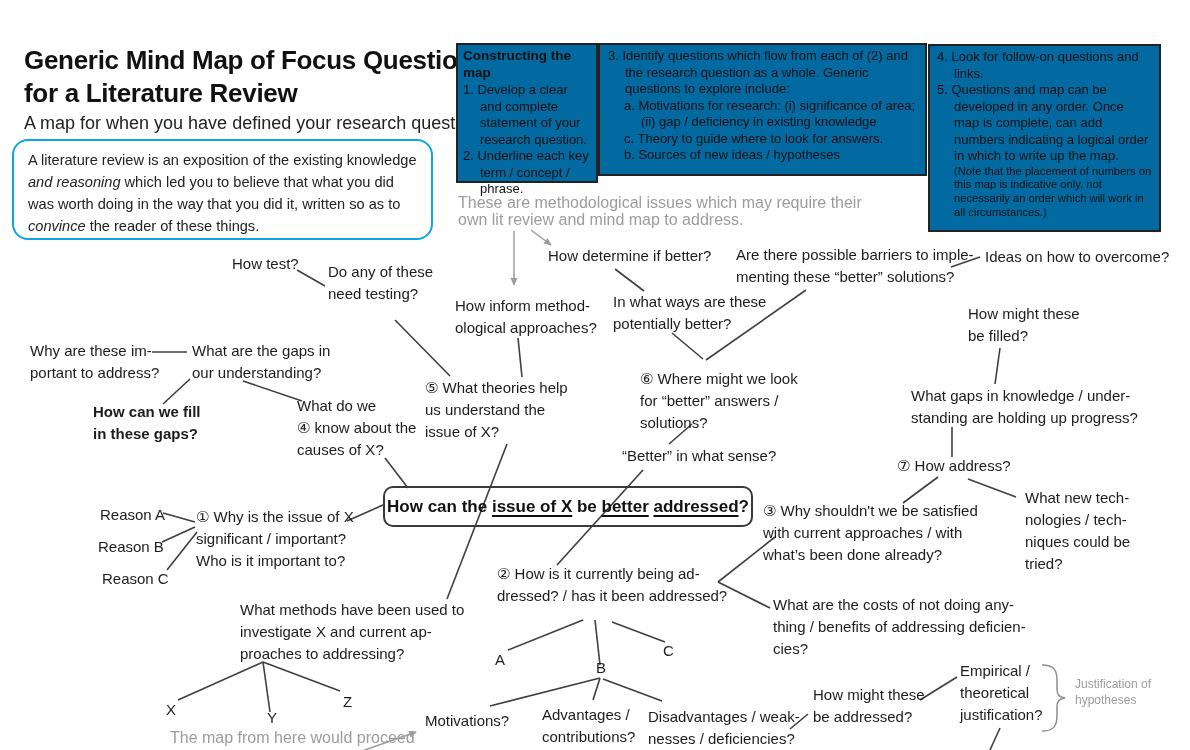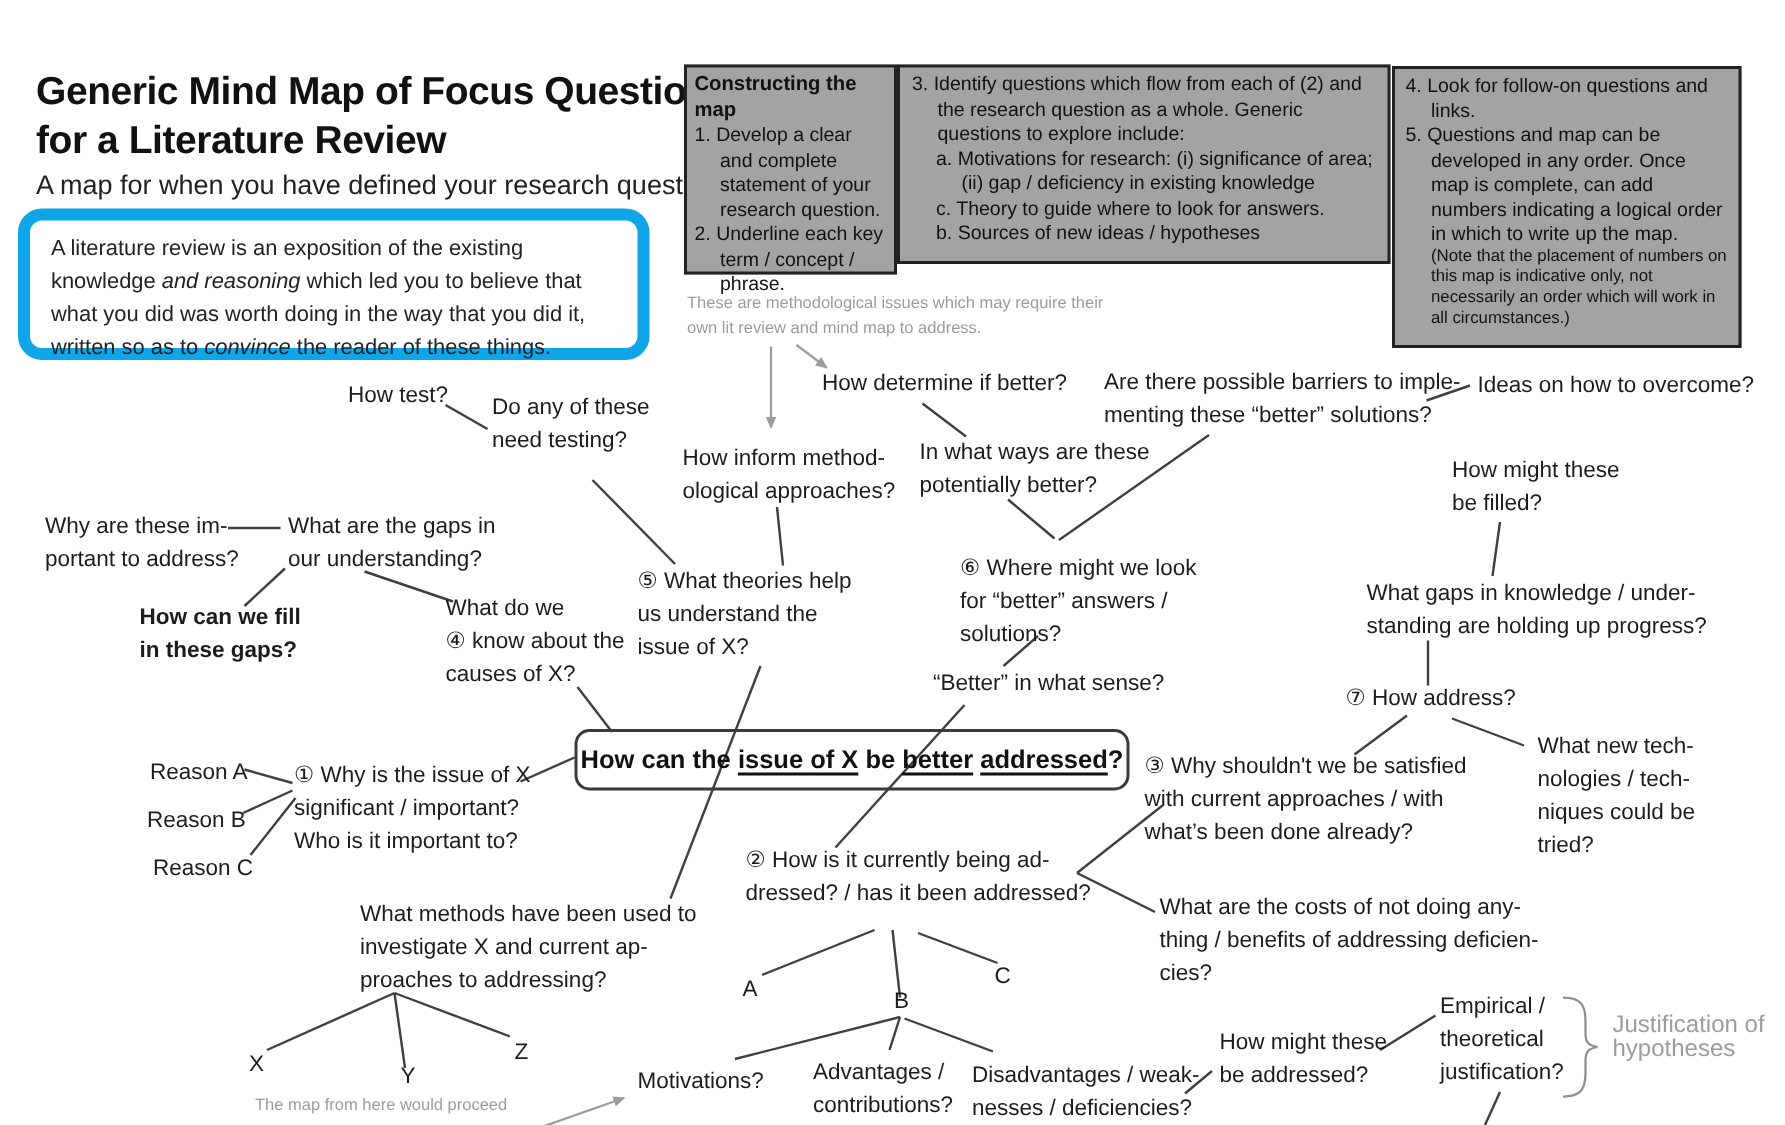--- a/index.html
+++ b/index.html
@@ -3,35 +3,35 @@
 <meta charset="utf-8">
 <style>
   html,body{margin:0;padding:0;}
   body{width:1190px;height:750px;position:relative;overflow:hidden;background:#ffffff;
        font-family:"Liberation Sans","DejaVu Sans",sans-serif;color:#1c1c1c;}
   *{box-sizing:border-box;}
   .abs{position:absolute;}
   
   .title{left:24px;top:44px;width:470px;font-size:26px;font-weight:bold;line-height:33px;letter-spacing:-0.3px;color:#111;}
   .subtitle{left:24px;top:112px;width:470px;font-size:18px;line-height:22px;color:#222;}
-  .defbox{left:12px;top:139px;width:421px;height:101px;border:8px solid #0ea5e9;border-radius:16px;
+  .defbox{left:12px;top:139px;width:421px;height:101px;border:2px solid #0ea5e9;border-radius:16px;
           padding:8px 14px;font-size:14.6px;line-height:22px;color:#222;}
   .defbox i{font-style:italic;}
   
-  .ibox{border:2px solid #222;background:#a3a3a3;font-size:13px;line-height:16.5px;color:#111;}
+  .ibox{border:2px solid #222;background:#0369a1;font-size:13px;line-height:16.5px;color:#111;}
   .ibox1{left:456px;top:43px;width:142px;height:140px;padding:3px 5px;}
   .ibox2{left:598px;top:43px;width:329px;height:133px;padding:3px 8px;}
   .ibox3{left:928px;top:44px;width:233px;height:188px;padding:3px 7px;}
   .ibox .hd{font-weight:bold;font-size:13.5px;margin-bottom:1px;}
   .li{padding-left:17px;text-indent:-17px;}
   .li-sub{margin-left:16px;}
   .note{margin-left:17px;font-size:11.2px;line-height:13.8px;}
   
   .gray{color:#9c9c9c;}
-  .ann{font-size:11px;line-height:17px;white-space:pre-line;}
+  .ann{font-size:16px;line-height:17px;white-space:pre-line;}
   
   .node{font-size:15px;line-height:22px;white-space:pre-line;color:#1c1c1c;}
   
   .central{left:383px;top:486px;width:370px;height:41px;border:2px solid #3a3a3a;border-radius:10px;
            display:flex;align-items:center;justify-content:center;font-size:17px;font-weight:bold;color:#111;
            background:transparent;}
   .central u{text-decoration:underline;text-underline-offset:3px;text-decoration-thickness:1.5px;}
   svg.lines{left:0;top:0;pointer-events:none;}
 </style>
 </head>
@@ -58,21 +58,21 @@
 
 <div class="abs ibox ibox3">
   <div class="li">4.  Look for follow-on questions and links.</div>
   <div class="li">5.  Questions and map can be developed in any order. Once map is complete, can add numbers indicating a logical order in which to write up the map.</div>
   <div class="note">(Note that the placement of numbers on this map is indicative only, not necessarily an order which will work in all circumstances.)</div>
 </div>
 
 <div class="abs ann gray" style="left:458px;top:194px;">These are methodological issues which may require their
 own lit review and mind map to address.</div>
 <div class="abs ann gray" style="left:170px;top:729px;">The map from here would proceed</div>
-<div class="abs ann gray" style="left:1075px;top:676px;font-size:16px;line-height:16px;">Justification of
+<div class="abs ann gray" style="left:1075px;top:676px;font-size:12px;line-height:16px;">Justification of
 hypotheses</div>
 
 <svg class="abs lines" width="1190" height="750" viewBox="0 0 1190 750">
   <defs>
     <marker id="garr" markerWidth="9" markerHeight="9" refX="7" refY="3.5" orient="auto" markerUnits="userSpaceOnUse">
       <path d="M0,0 L8,3.5 L0,7 z" fill="#9c9c9c"></path>
     </marker>
   </defs>
   <g stroke="#3f3f3f" stroke-width="1.6" fill="none">
     <line x1="297" y1="270" x2="325" y2="286"></line>

